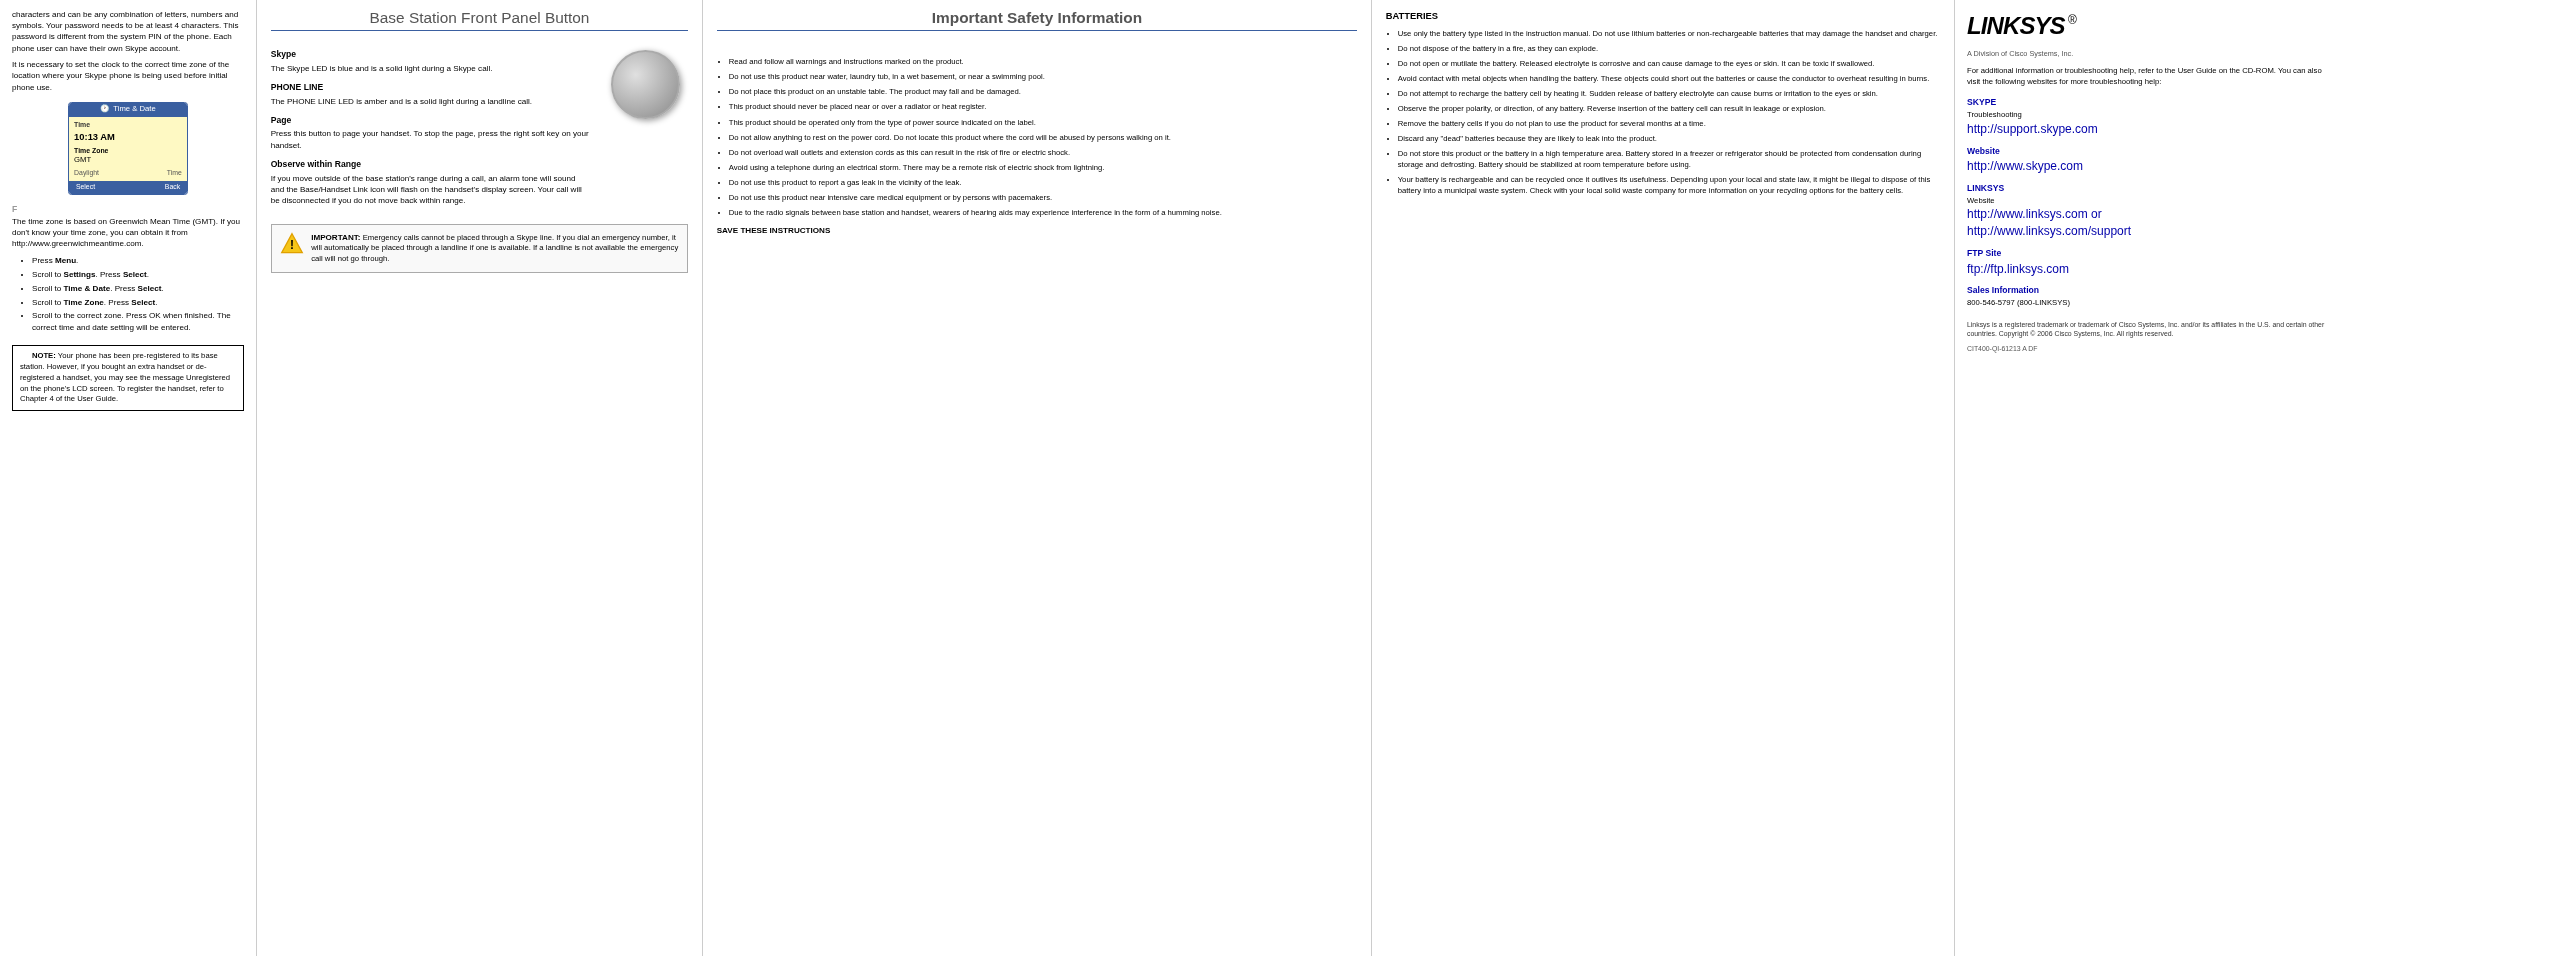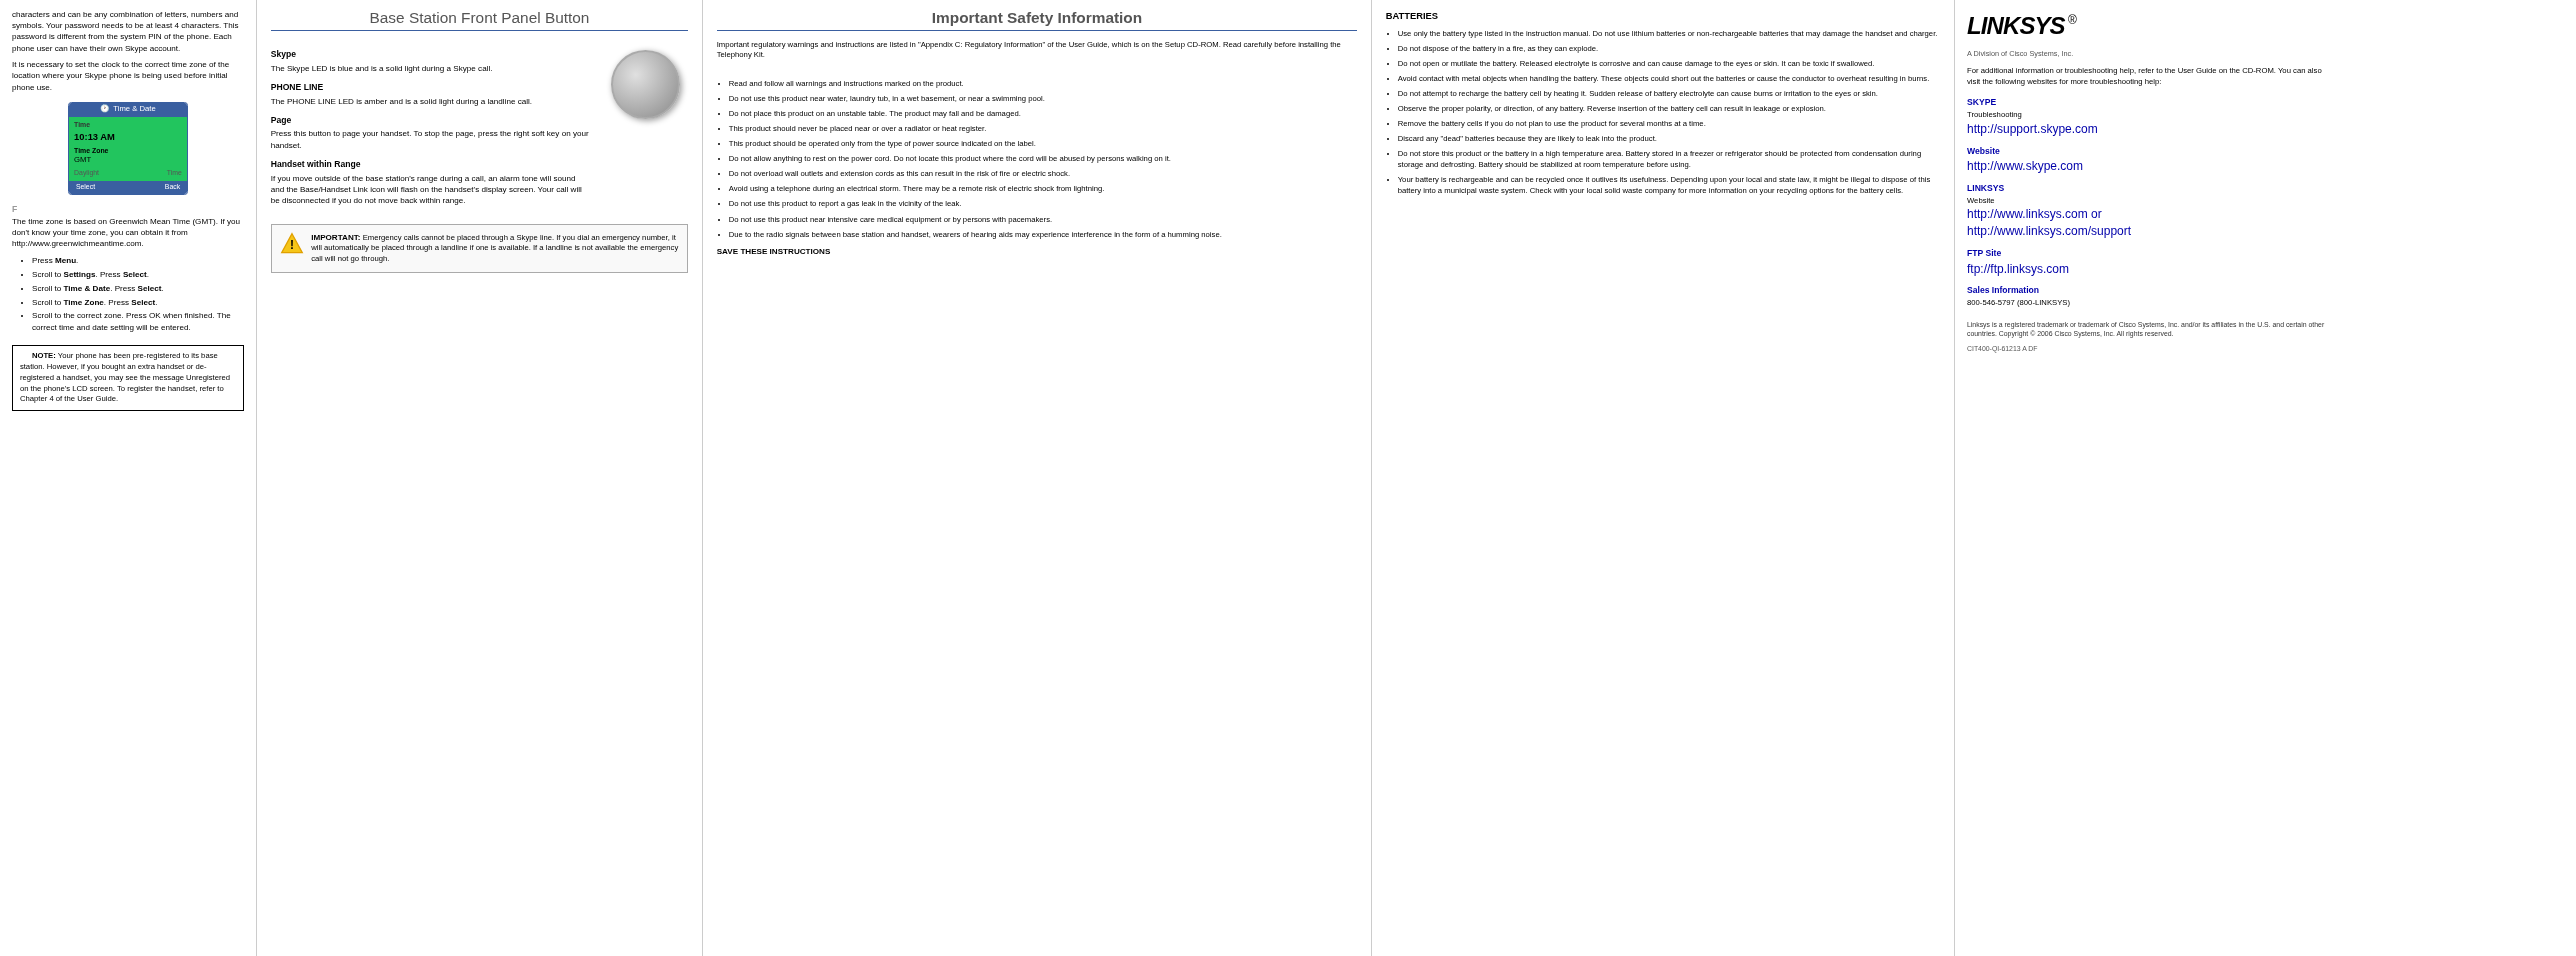--- a/index.html
+++ b/index.html
@@ -44,21 +44,21 @@
       color: #fff;
       text-align: center;
       font-size: 7.7px;
       padding: 1.7px 3.4px;
       display: flex;
       align-items: center;
       justify-content: center;
       gap: 3.4px;
     }
     .time-widget-body {
-      background: #22c55e;
+      background: #fef9c3;
       padding: 3.4px 5.1px;
     }
     .time-widget-body .time-label { font-size: 6.9px; font-weight: bold; color: #333; }
     .time-widget-body .time-value { font-size: 9.4px; font-weight: bold; color: #000; }
     .time-widget-body .tz-label { font-size: 6.9px; font-weight: bold; margin-top: 2.6px; }
     .time-widget-body .tz-value { font-size: 7.7px; }
     .time-widget-body .daylight-row { display: flex; justify-content: space-between; font-size: 6.9px; margin-top: 1.7px; color: #555; }
     .time-widget-footer {
       background: #3a5fa0;
       display: flex;
@@ -253,21 +253,21 @@
   <div class="base-col">
     <div class="section-title">Base Station Front Panel Button</div>
     <div class="base-content">
       <div class="base-text">
         <h4>Skype</h4>
         <p>The Skype LED is blue and is a solid light during a Skype call.</p>
         <h4>PHONE LINE</h4>
         <p>The PHONE LINE LED is amber and is a solid light during a landline call.</p>
         <h4>Page</h4>
         <p>Press this button to page your handset. To stop the page, press the right soft key on your handset.</p>
-        <h4>Handset within Range</h4>
+        <h4>Observe within Range</h4>
         <p>If you move outside of the base station's range during a call, an alarm tone will sound and the Base/Handset Link icon will flash on the handset's display screen. Your call will be disconnected if you do not move back within range.</p>
       </div>
       <div class="base-image">
         <div class="button-circle"></div>
       </div>
     </div>
 
     <div class="important-box">
       <svg class="warning-icon" viewBox="0 0 28 28" xmlns="http://www.w3.org/2000/svg" style="font-size:9px">
         <polygon points="14,2 26,24 2,24" fill="#f5c518" stroke="#e0a000" stroke-width="1.5"></polygon>
@@ -276,21 +276,20 @@
       <div class="important-text">
         <b>IMPORTANT:</b>
         <span>Emergency calls cannot be placed through a Skype line. If you dial an emergency number, it will automatically be placed through a landline if one is available. If a landline is not available the emergency call will not go through.</span>
       </div>
     </div>
   </div>
 
   <div class="safety-col">
     <div class="safety-title">Important Safety Information</div>
     <div class="safety-intro">
-      <p>Important regulatory warnings and instructions are listed in "Appendix C: Regulatory Information" of the User Guide, which is on the Setup CD-ROM. Read carefully before installing the Telephony Kit.</p>
       <br>
     </div>
     <ul class="safety-list">
       <li>Read and follow all warnings and instructions marked on the product.</li>
       <li>Do not use this product near water, laundry tub, in a wet basement, or near a swimming pool.</li>
       <li>Do not place this product on an unstable table. The product may fall and be damaged.</li>
       <li>This product should never be placed near or over a radiator or heat register.</li>
       <li>This product should be operated only from the type of power source indicated on the label.</li>
       <li>Do not allow anything to rest on the power cord. Do not locate this product where the cord will be abused by persons walking on it.</li>
       <li>Do not overload wall outlets and extension cords as this can result in the risk of fire or electric shock.</li>

